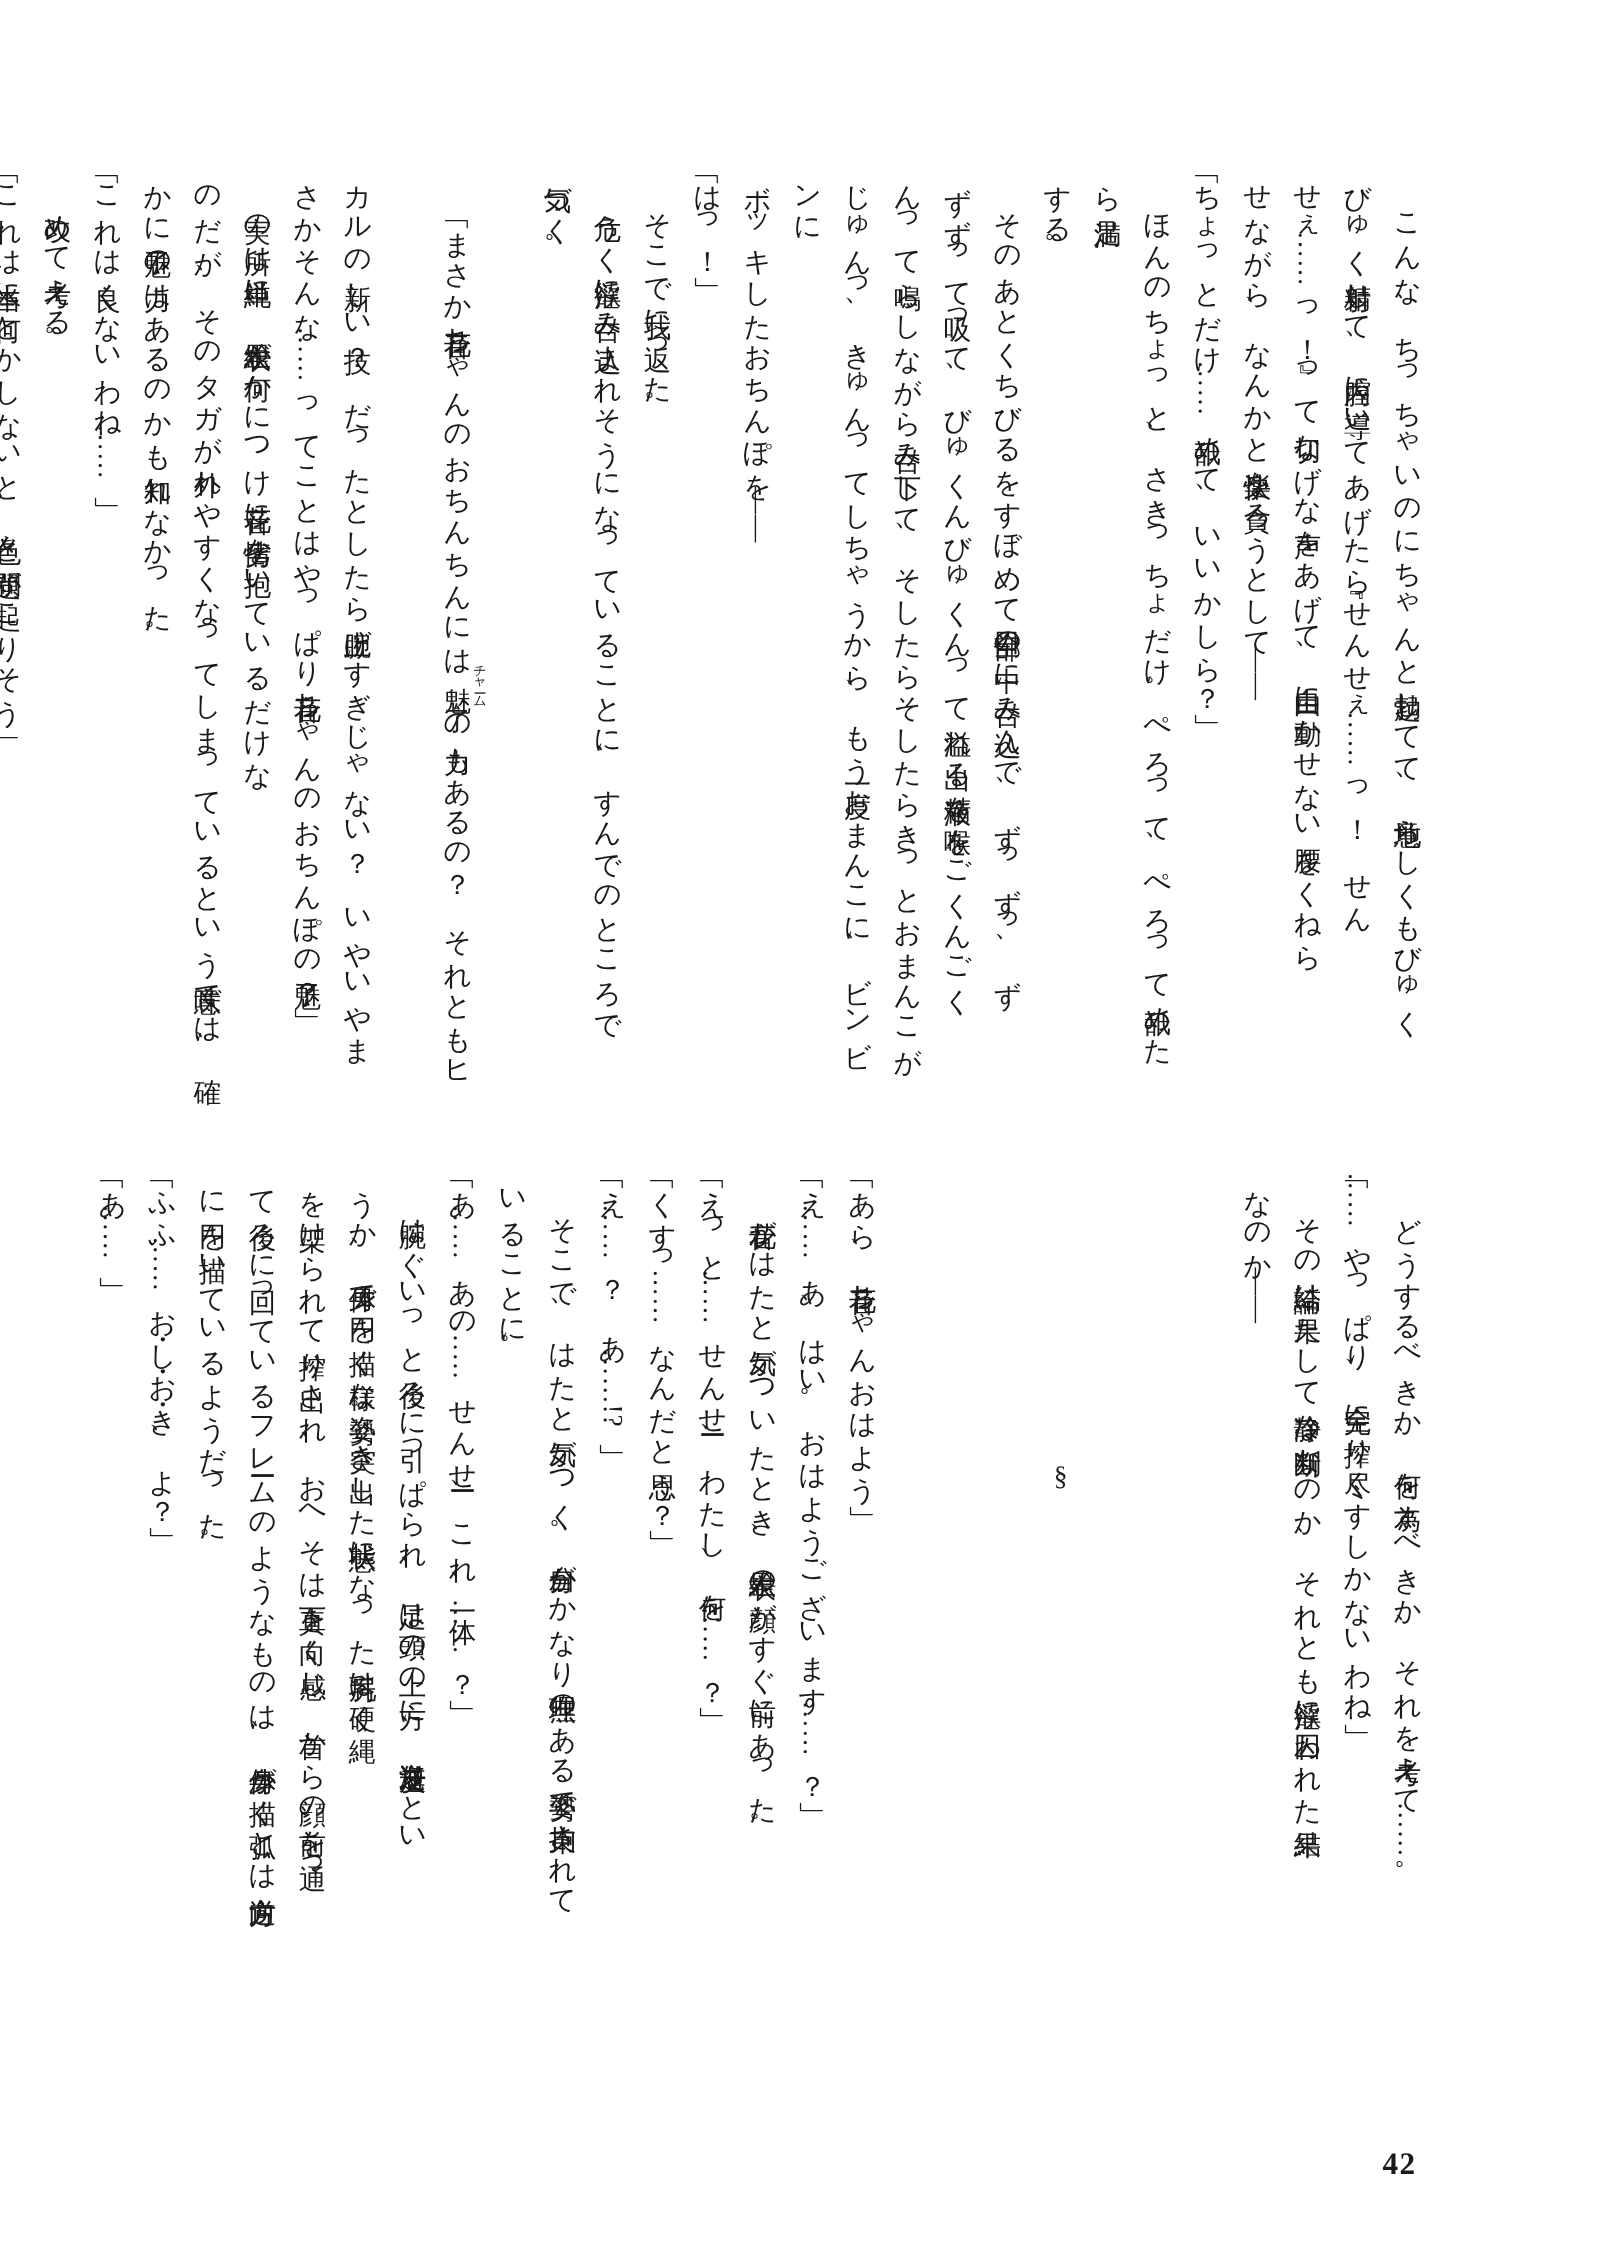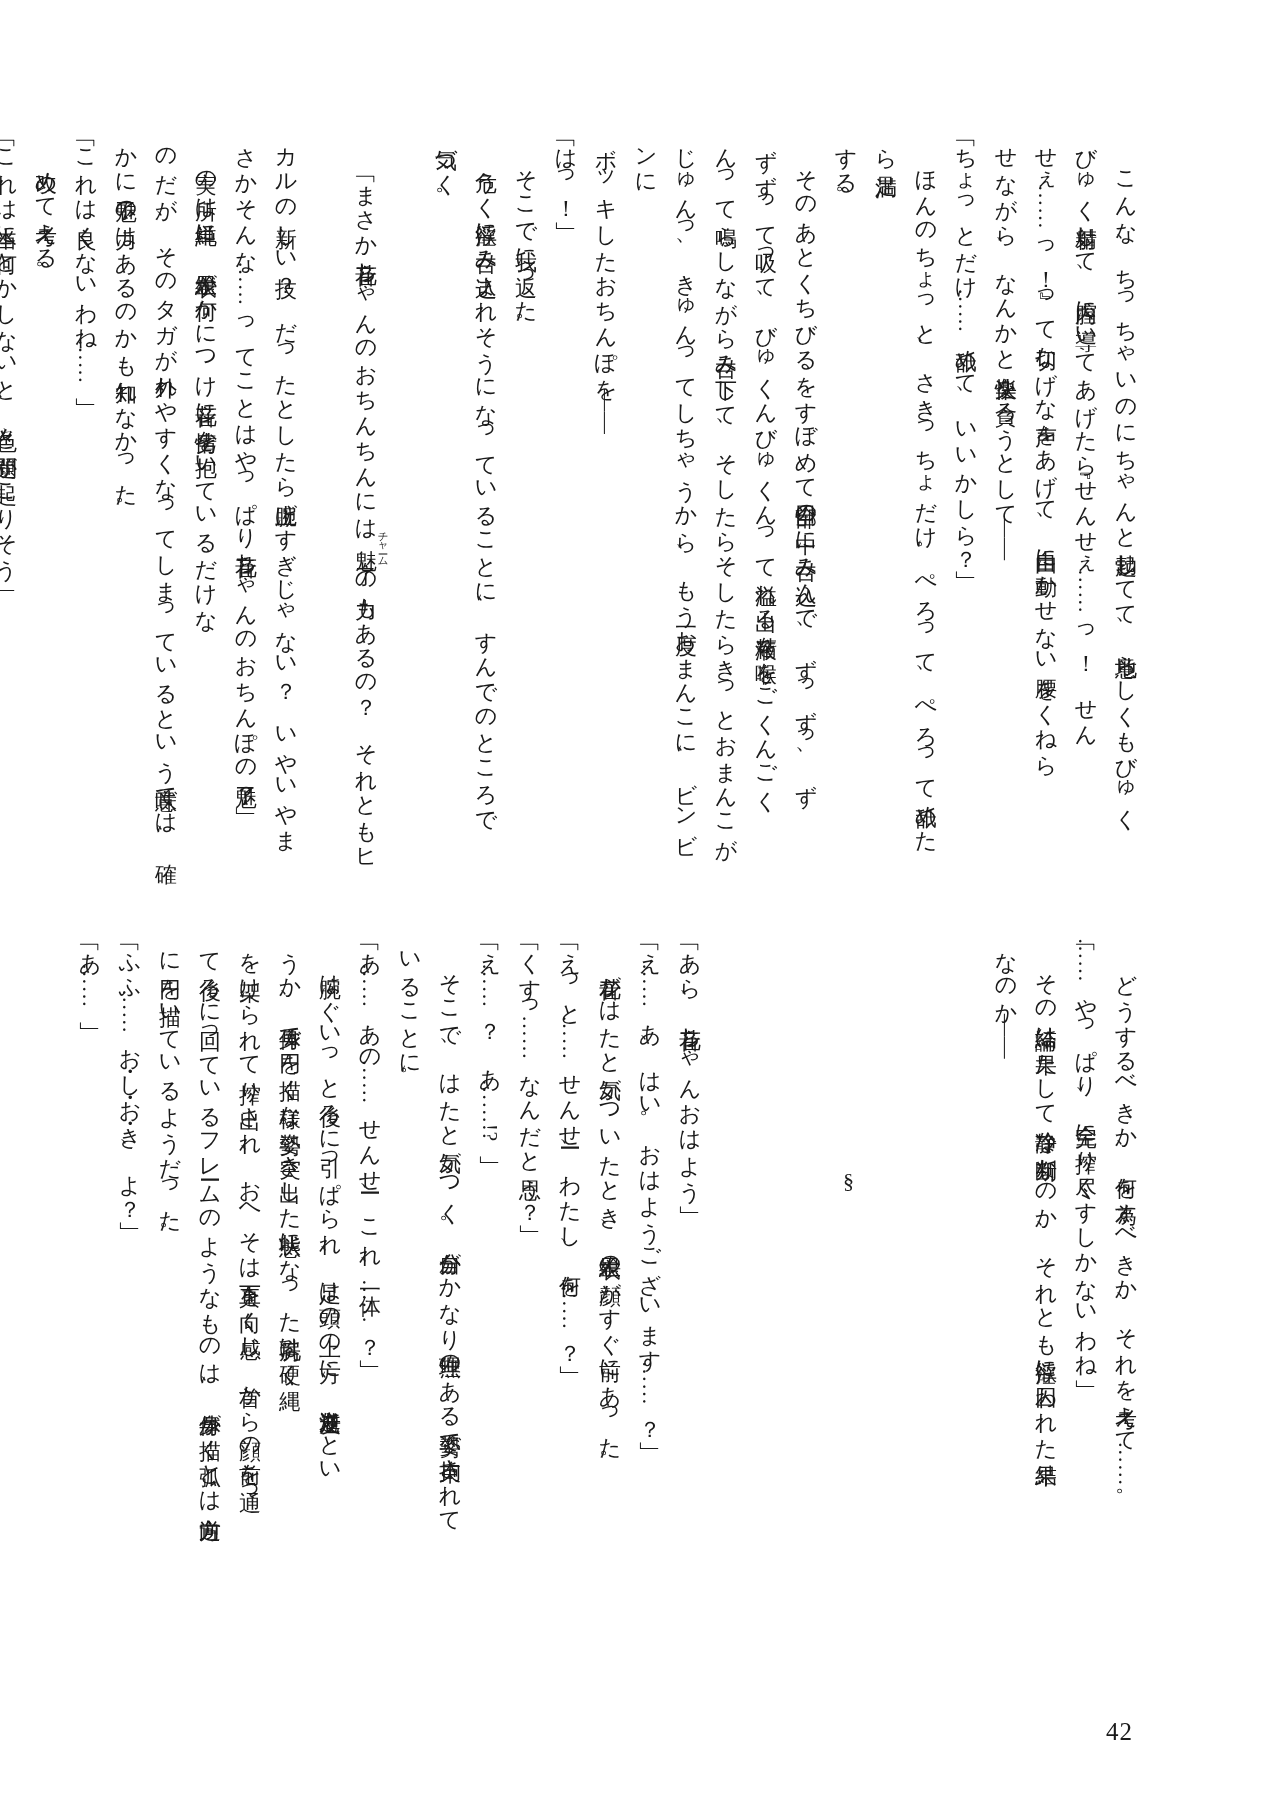--- a/index.html
+++ b/index.html
@@ -41,20 +41,21 @@
     font-size: 10.5px;
     letter-spacing: 0;
     font-family: "Liberation Serif", "DejaVu Serif", serif;
   }
   .page-number {
     position: absolute;
     top: 1718px;
     left: 1106px;
     font-size: 25px;
     letter-spacing: 1px;
+    font-weight: bold;
   }
 </style>
 </head>
 <body>
 
 <div>
 
   <section class="tier tier1">
     <div class="line">　こんな、ちっちゃいのにちゃんと勃起してて、意地らしくもびゅく</div>
     <div class="line">びゅく射精して、膣内に導いてあげたら『せんせぇ……っ！　せん</div>

